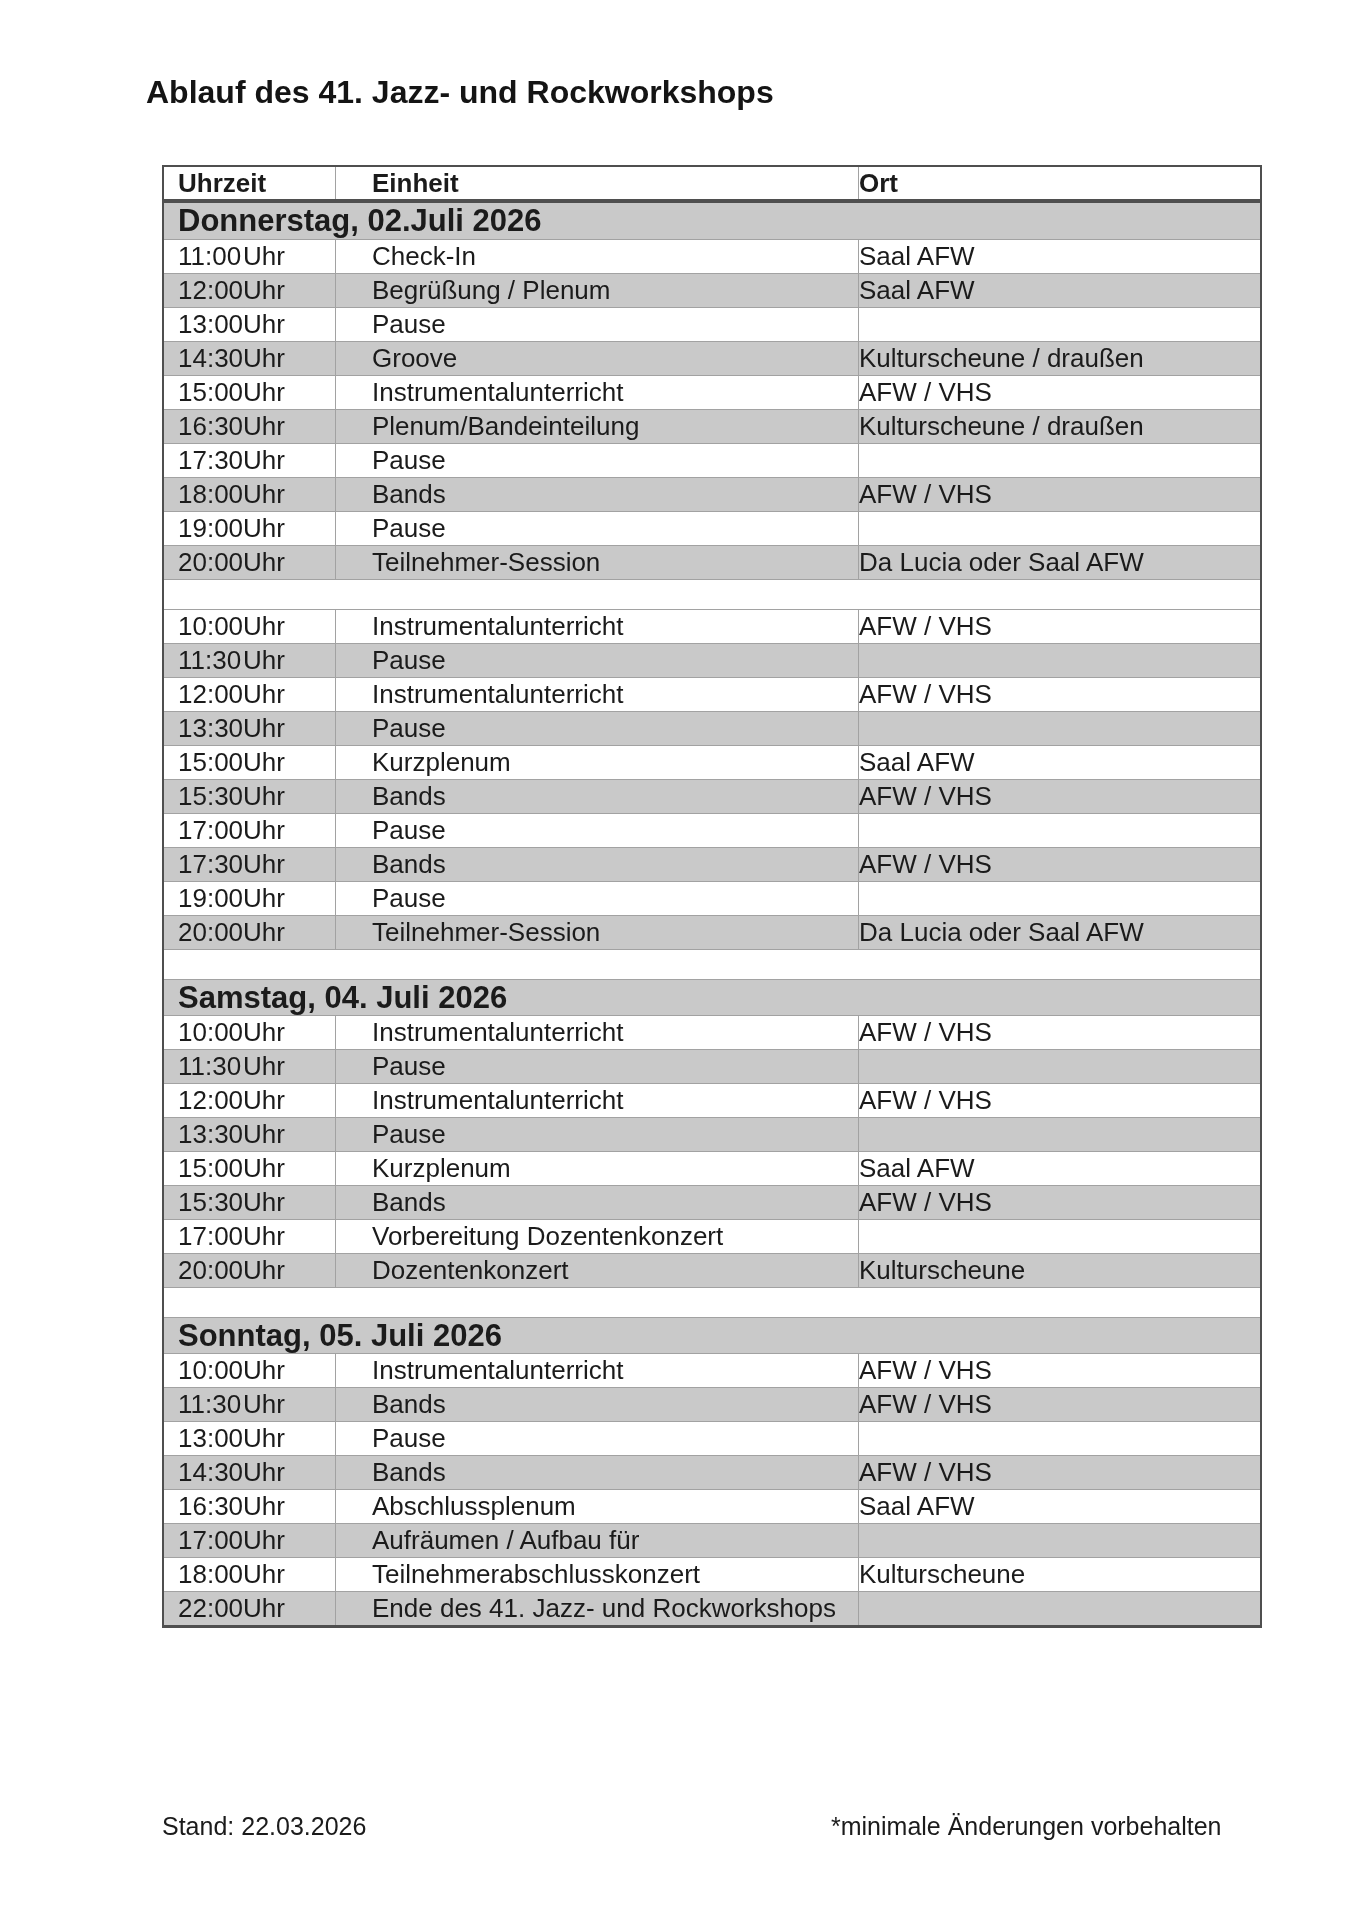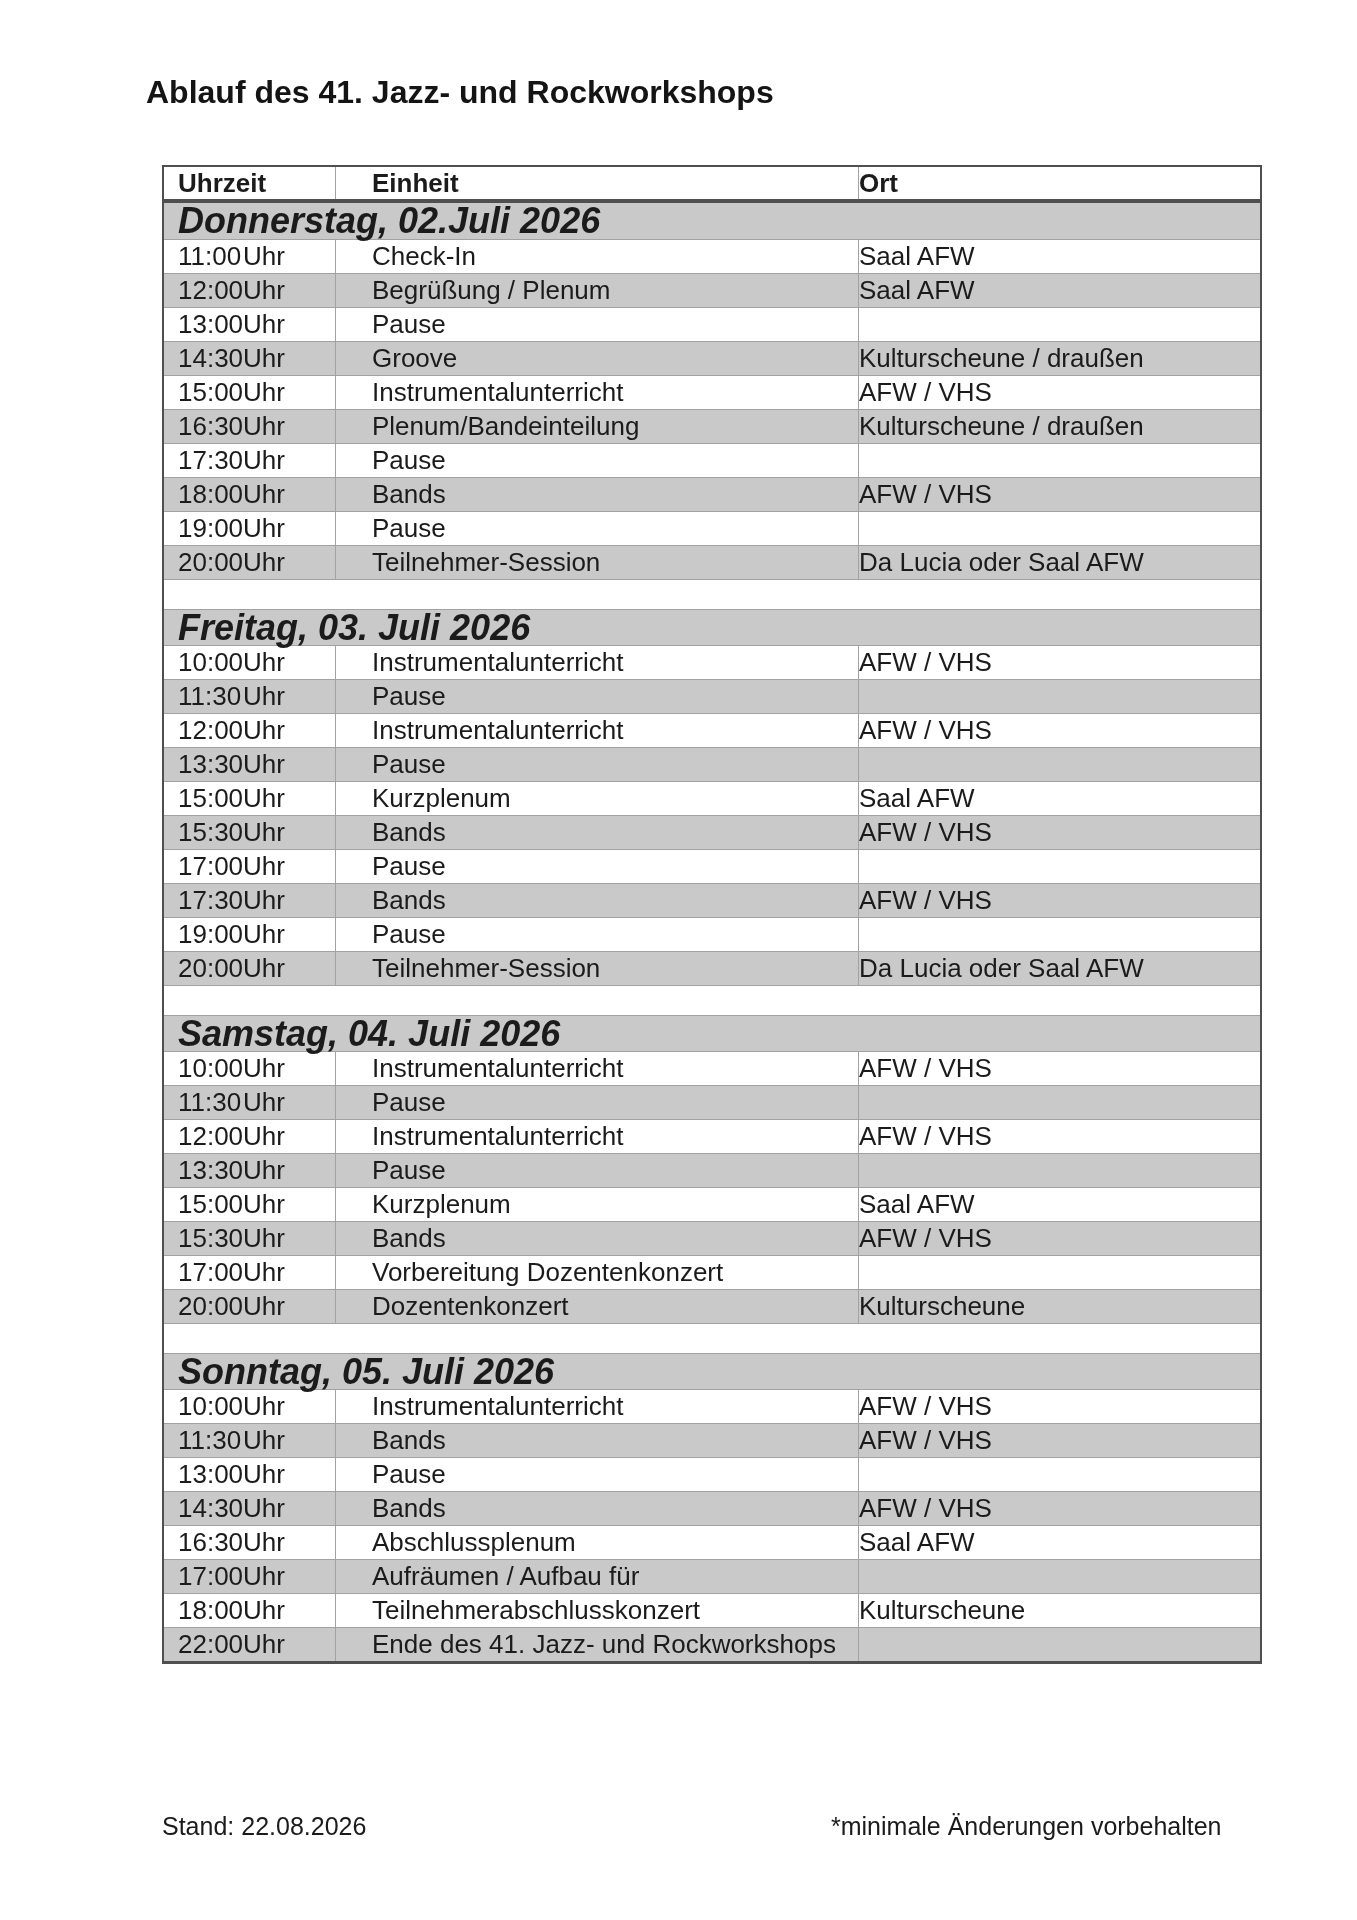--- a/index.html
+++ b/index.html
@@ -46,24 +46,23 @@
     height: 36px;
     border-bottom: 4px solid #4f4f4f;
     font-weight: bold;
     font-size: 26px;
     background: #ffffff;
   }
   .row.day {
     height: 36px;
     background: #c9c9c9;
     font-weight: bold;
-    font-size: 36px;
+    font-size: 31px;
     align-items: center;
     padding-left: 14px;
-    font-style: italic;
   }
   .row.data {
     height: 34px;
     font-size: 26px;
     background: #ffffff;
   }
   .row.data.shade { background: #c9c9c9; }
   .row.spacer {
     height: 30px;
     background: #ffffff;
@@ -191,21 +190,20 @@
         </div>
         <div class="row data shade">
           <div class="cell c1">
             <div class="t" style="display: inline-block;">20:00</div>
             <div class="u" style="display: inline-block;">Uhr</div>
           </div>
           <div class="cell c2">Teilnehmer-Session</div>
           <div class="cell c3">Da Lucia oder Saal AFW</div>
         </div>
         <div class="row spacer"></div>
-        <div class="row day">Freitag, 03. Juli 2026</div>
         <div class="row data">
           <div class="cell c1">
             <div class="t" style="display: inline-block;">10:00</div>
             <div class="u" style="display: inline-block;">Uhr</div>
           </div>
           <div class="cell c2">Instrumentalunterricht</div>
           <div class="cell c3">AFW / VHS</div>
         </div>
         <div class="row data shade">
           <div class="cell c1">
@@ -407,16 +405,16 @@
           <div class="cell c1">
             <div class="t" style="display: inline-block;">22:00</div>
             <div class="u" style="display: inline-block;">Uhr</div>
           </div>
           <div class="cell c2">Ende des 41. Jazz- und Rockworkshops</div>
           <div class="cell c3"></div>
         </div>
       </div>
   </div>
 
-  <div class="stand">Stand: 22.08.2026</div>
+  <div class="stand">Stand: 22.03.2026</div>
   <div class="note">*minimale Änderungen vorbehalten</div>
 
 </div>
 
 </body></html>

